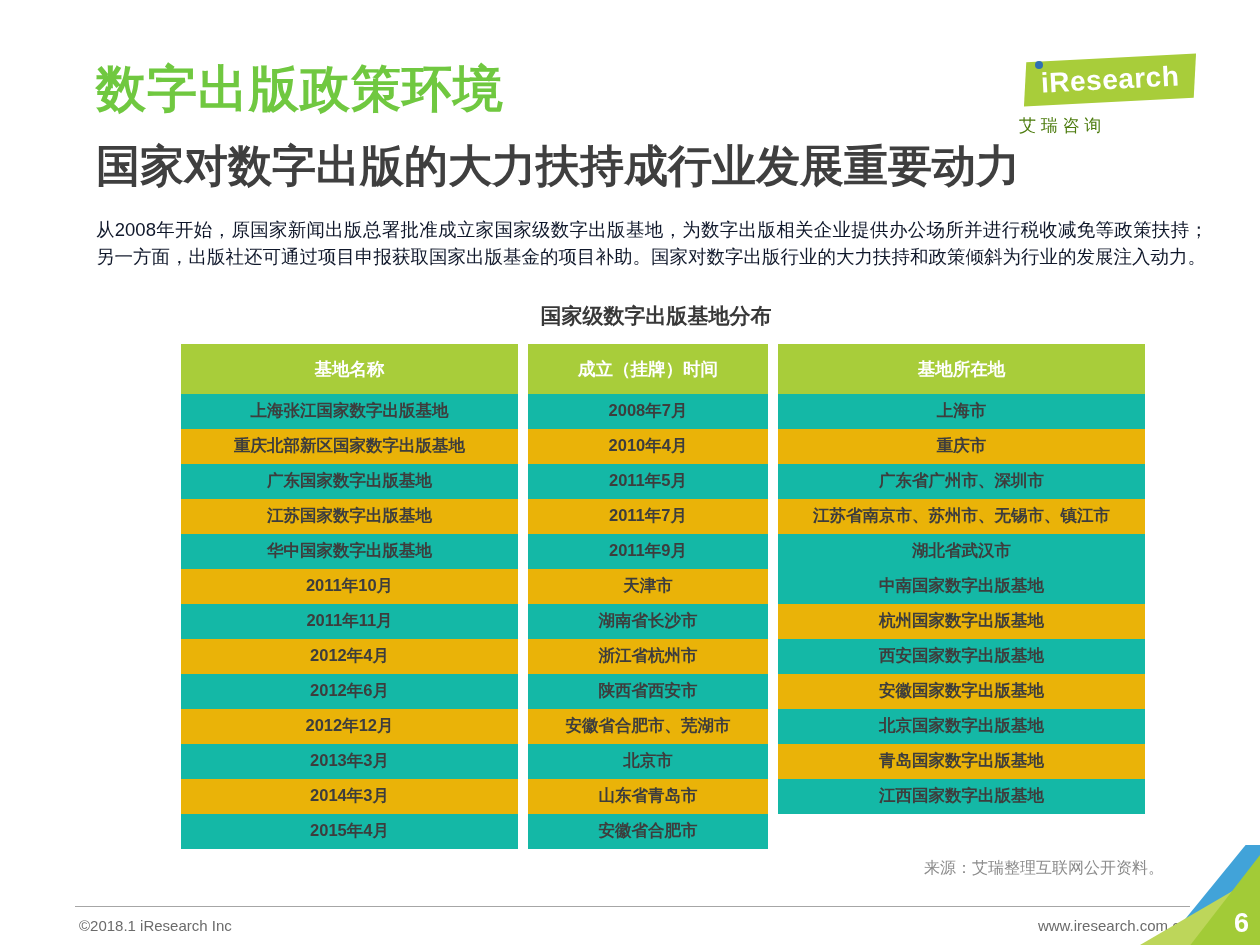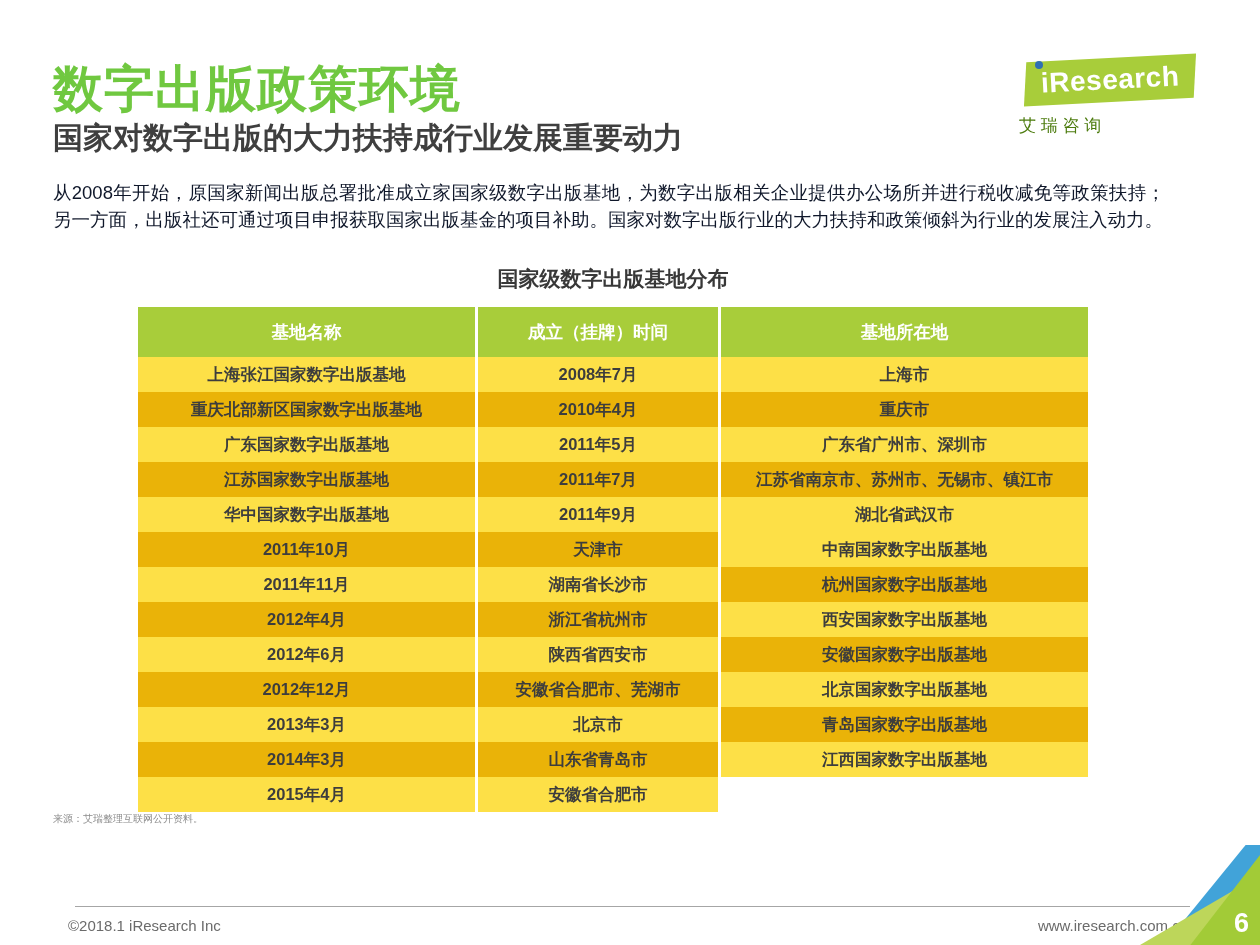--- a/index.html
+++ b/index.html
@@ -7,33 +7,33 @@
   body { font-family: "Liberation Sans", "DejaVu Sans", sans-serif; }
 
   .page {
     position: relative;
     width: 1260px;
     height: 945px;
     background: #ffffff;
     overflow: hidden;
   }
 
-  .content { padding: 0 53px; }
+  .content { padding: 0 96px; }
 
   
   .page-title {
     margin-top: 60px;
     font-size: 50px;
     line-height: 1.16;
     color: #70c840;
     letter-spacing: 1px;
   }
   .page-subtitle {
-    margin-top: 2px;
-    font-size: 30px;
+    margin-top: 22px;
+    font-size: 44px;
     line-height: 1.2;
     font-weight: bold;
     color: #3f3f3f;
   }
   .intro {
     margin-top: 23px;
     width: 1112px;
     font-size: 18.5px;
     line-height: 27px;
     color: #0f172a;
@@ -78,56 +78,58 @@
   .table-title {
     margin-top: 29px;
     text-align: center;
     font-size: 21px;
     font-weight: bold;
     color: #383838;
   }
   .thead, .tbody {
     display: grid;
     grid-template-columns: 337px 240px 367px;
-    column-gap: 3px;
+    column-gap: 10px;
   }
   .thead { margin-top: 14px; }
   .th {
     height: 50px;
     background: #a8cd3a;
     color: #ffffff;
     font-size: 17.5px;
     font-weight: bold;
     display: flex; align-items: center; justify-content: center;
   }
   .td {
     height: 35px;
     display: flex; align-items: center; justify-content: center;
     font-size: 16.5px;
     font-weight: bold;
     color: #3d3d3d;
-    background: #fde047;
+    background: #14b8a6;
     white-space: nowrap;
   }
   .td.alt { background: #eab308; }
 
   .source-note {
-    font-size: 10px;
+    margin-top: 9px;
+    font-size: 16px;
     color: #8c8c8c;
+    text-align: right;
   }
 
   
   .footer-divider {
     position: absolute;
     left: 75px; right: 70px; top: 906px;
     border-top: 1px solid #a6a6a6;
   }
   .footer-left {
     position: absolute;
-    left: 68px; bottom: 11px;
+    left: 79px; bottom: 11px;
     font-size: 15px; color: #6b6b6b;
   }
   .footer-right {
     position: absolute;
     right: 72px; bottom: 11px;
     font-size: 15px; color: #6b6b6b;
   }
 
   
   .corner-decor {

